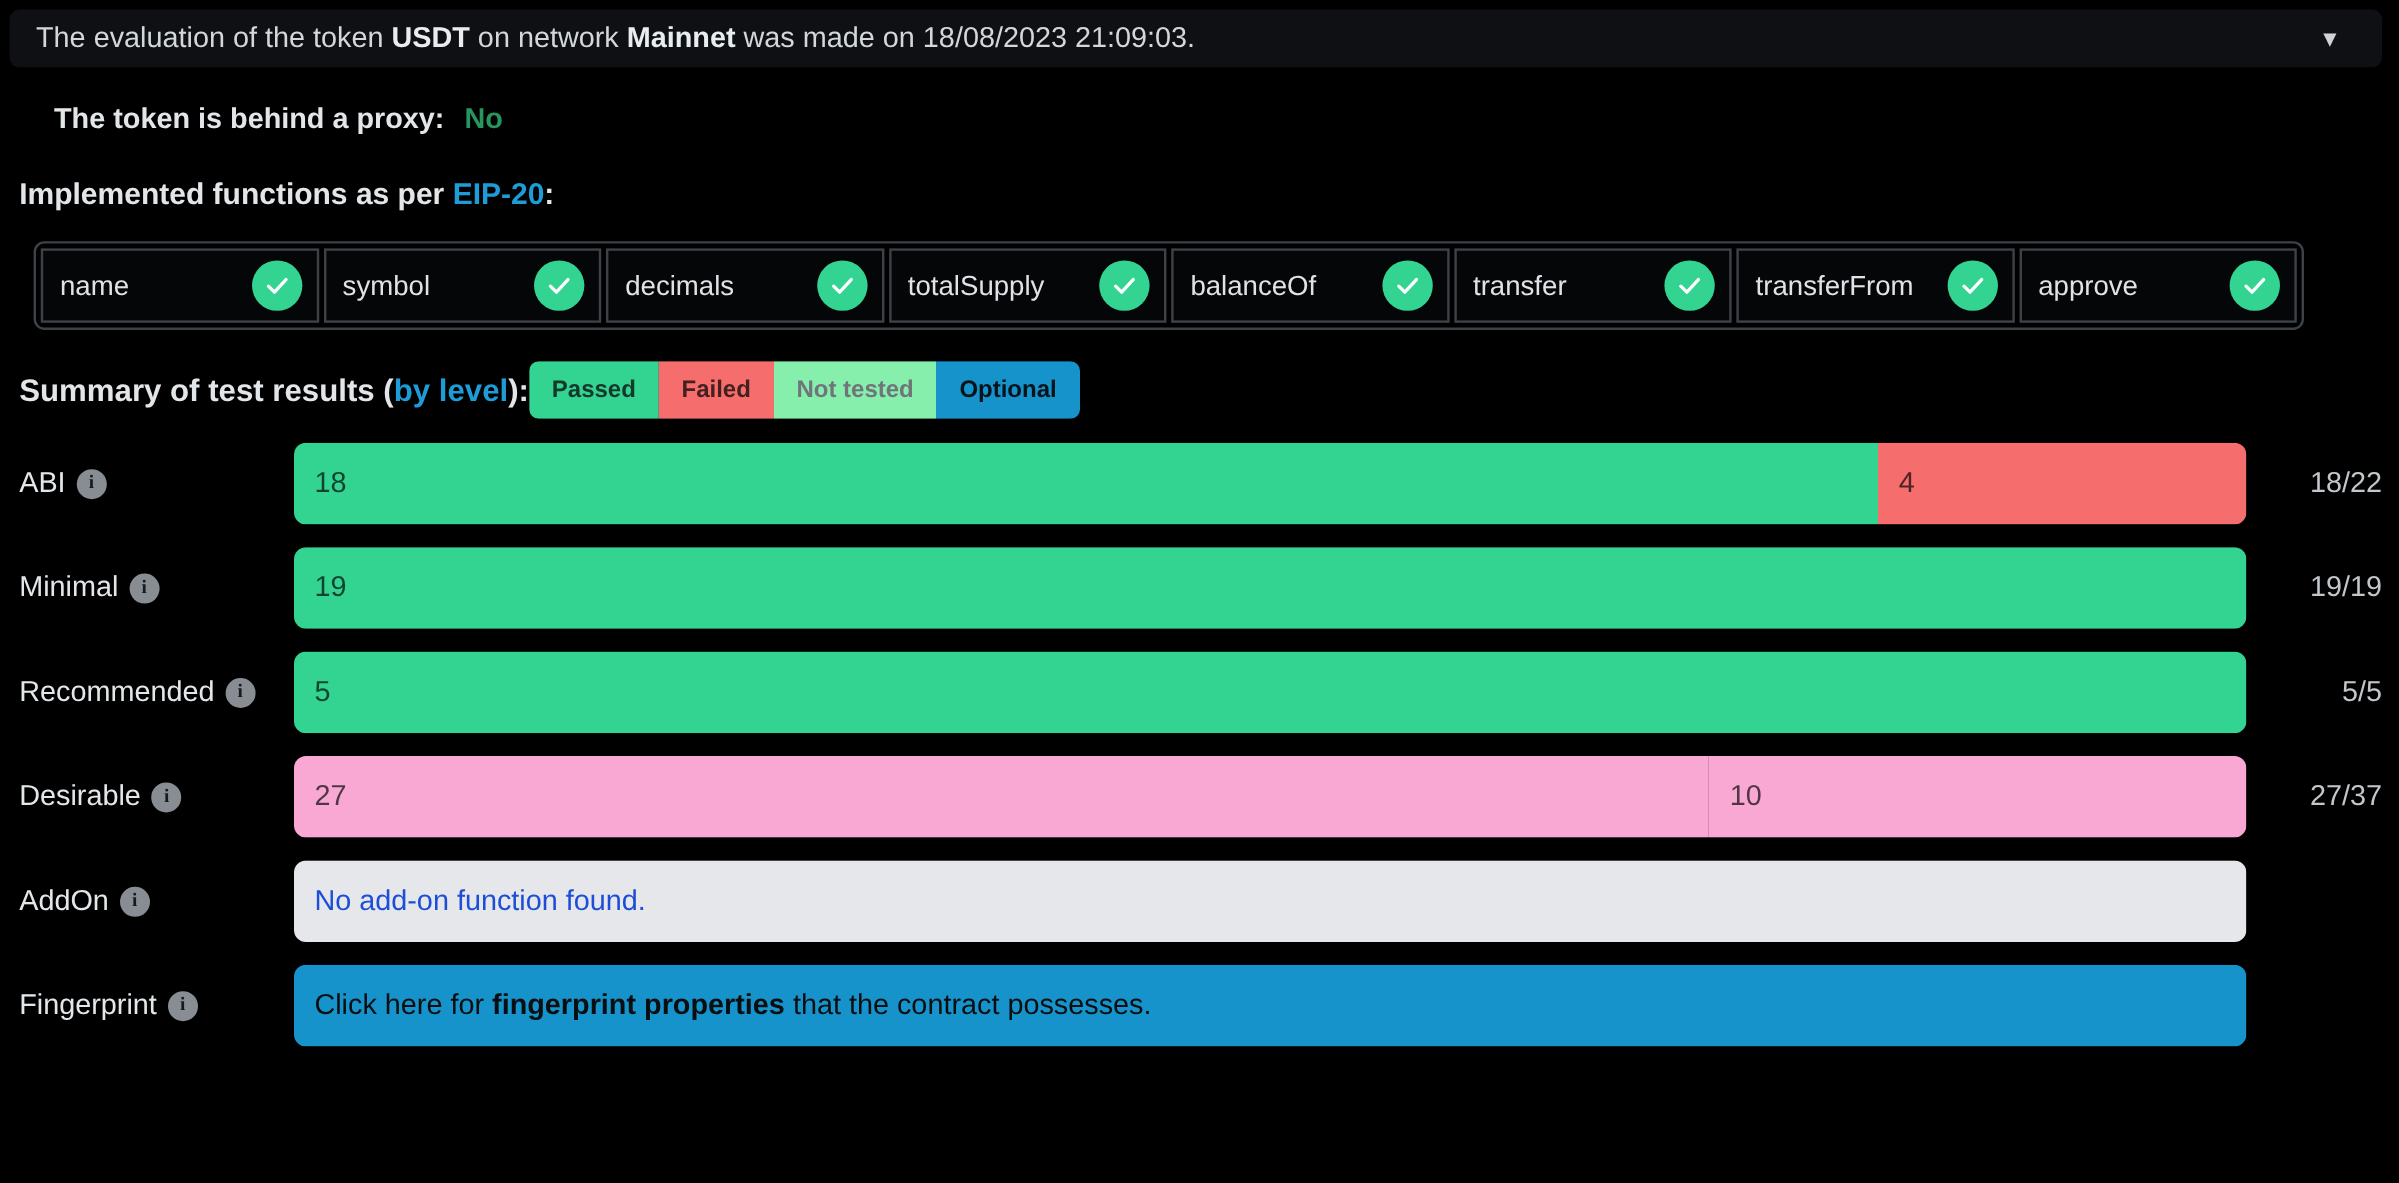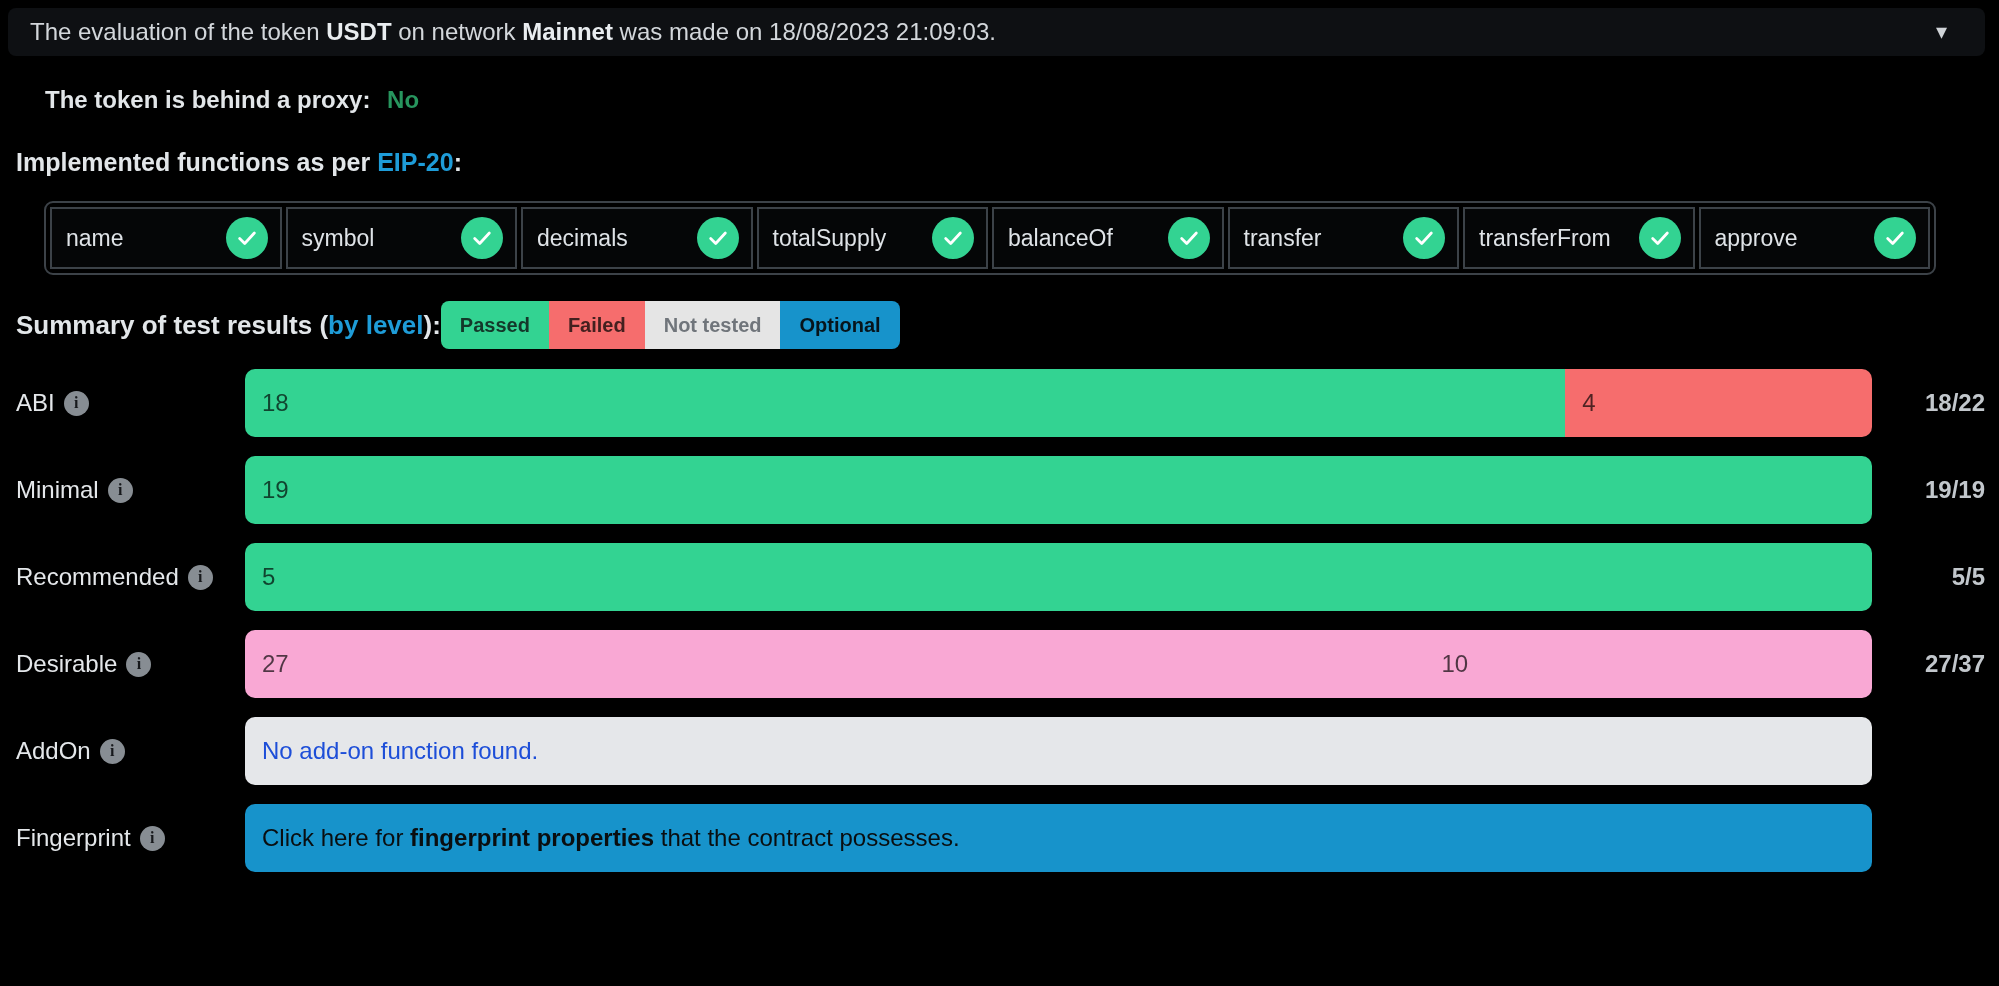--- a/index.html
+++ b/index.html
@@ -24,21 +24,21 @@
   .eval-header .spacer { flex:1; }
   .caret { color:#cfd3d7; font-size:22px; line-height:1; }
 
   
   .proxy-line { margin-top:30px; padding-left:8px; font-size:24px; font-weight:700; color:#e2e6e9;margin-left:29px; }
   .proxy-line .proxy-value { margin-left:10px; font-weight:700; }
   .fn-heading { margin-top:34px; padding-left:8px; font-size:25px; font-weight:700; color:#e2e6e9; }
   .link { color:#1e9cd8; font-weight:700; cursor:pointer; text-decoration:none; }
 
   
-  .fn-table { margin-top:24px; margin-left:16px;padding-left:20px; }
+  .fn-table { margin-top:24px; margin-left:0;padding-left:20px; }
   .fn-row {
     border:2px solid #3c4248; border-radius:9px; padding:4px;
     display:grid; grid-template-columns:repeat(8,1fr); gap:4px;
     width:1892px; background:#000;
   }
   .fn-row.single { display:inline-grid; grid-template-columns:229px; width:auto; margin-top:4px; }
   .fn-cell {
     border:2px solid #3c4248; height:62px;
     display:flex; align-items:center; justify-content:space-between;
     padding:0 12px 0 14px; background:#050607;
@@ -76,21 +76,21 @@
   .bar .seg {
     display:flex; align-items:center; padding-left:17px;
     font-size:24px; color:rgba(0,0,0,0.68); cursor:pointer;
     overflow:hidden; white-space:nowrap;
   }
   .bar .seg.msg { flex:1; cursor:default; }
   .bar .seg.msg .msg-text { color:#1d4ed8; font-size:24px; }
   .bar .seg.linkbar { flex:1; cursor:pointer; }
   .bar .seg.linkbar .fp-text { color:#0a0e10; font-size:24px; }
   .bar .seg.linkbar .fp-text b { font-weight:700; }
-  .row-total { width:113px; flex:0 0 113px; text-align:right; font-size:24px; font-weight:700; color:#c2c7cc; }
+  .row-total { width:113px; flex:0 0 113px; text-align:right; font-size:24px; font-weight:400; color:#c2c7cc; }
 </style>
 </head>
 <body>
 
 <div class="eval-header">
   <span>
     <span>The evaluation of the token </span><b>USDT</b><span> on network </span><b>Mainnet</b><span> was made on </span><span>18/08/2023 21:09:03</span><span>.</span>
   </span>
   <span class="spacer"></span>
   <span class="caret">▾</span>
@@ -174,21 +174,21 @@
     </div>
 </div>
 
 <div class="summary-row">
   <div class="summary-heading">
     <span>Summary of test results (</span><a class="link">by level</a><span>):</span>
   </div>
   <div class="legend" id="legend">
       <span class="legend-item" style="background: rgb(51, 211, 146); color: rgb(20, 56, 42);">Passed</span>
       <span class="legend-item" style="background: rgb(246, 109, 109); color: rgb(68, 32, 31);">Failed</span>
-      <span class="legend-item" style="background: #e5e5e5; color: rgb(112, 117, 123);">Not tested</span>
+      <span class="legend-item" style="background: #86efac; color: rgb(112, 117, 123);">Not tested</span>
       <span class="legend-item" style="background: rgb(23, 147, 203); color: rgb(7, 20, 27);">Optional</span>
     </div>
 </div>
 
 <div class="results" id="results">
     <div class="result-row">
       <div class="row-label-wrap">
         <span class="row-label">ABI</span>
         <span class="info-icon">i</span>
       </div>

